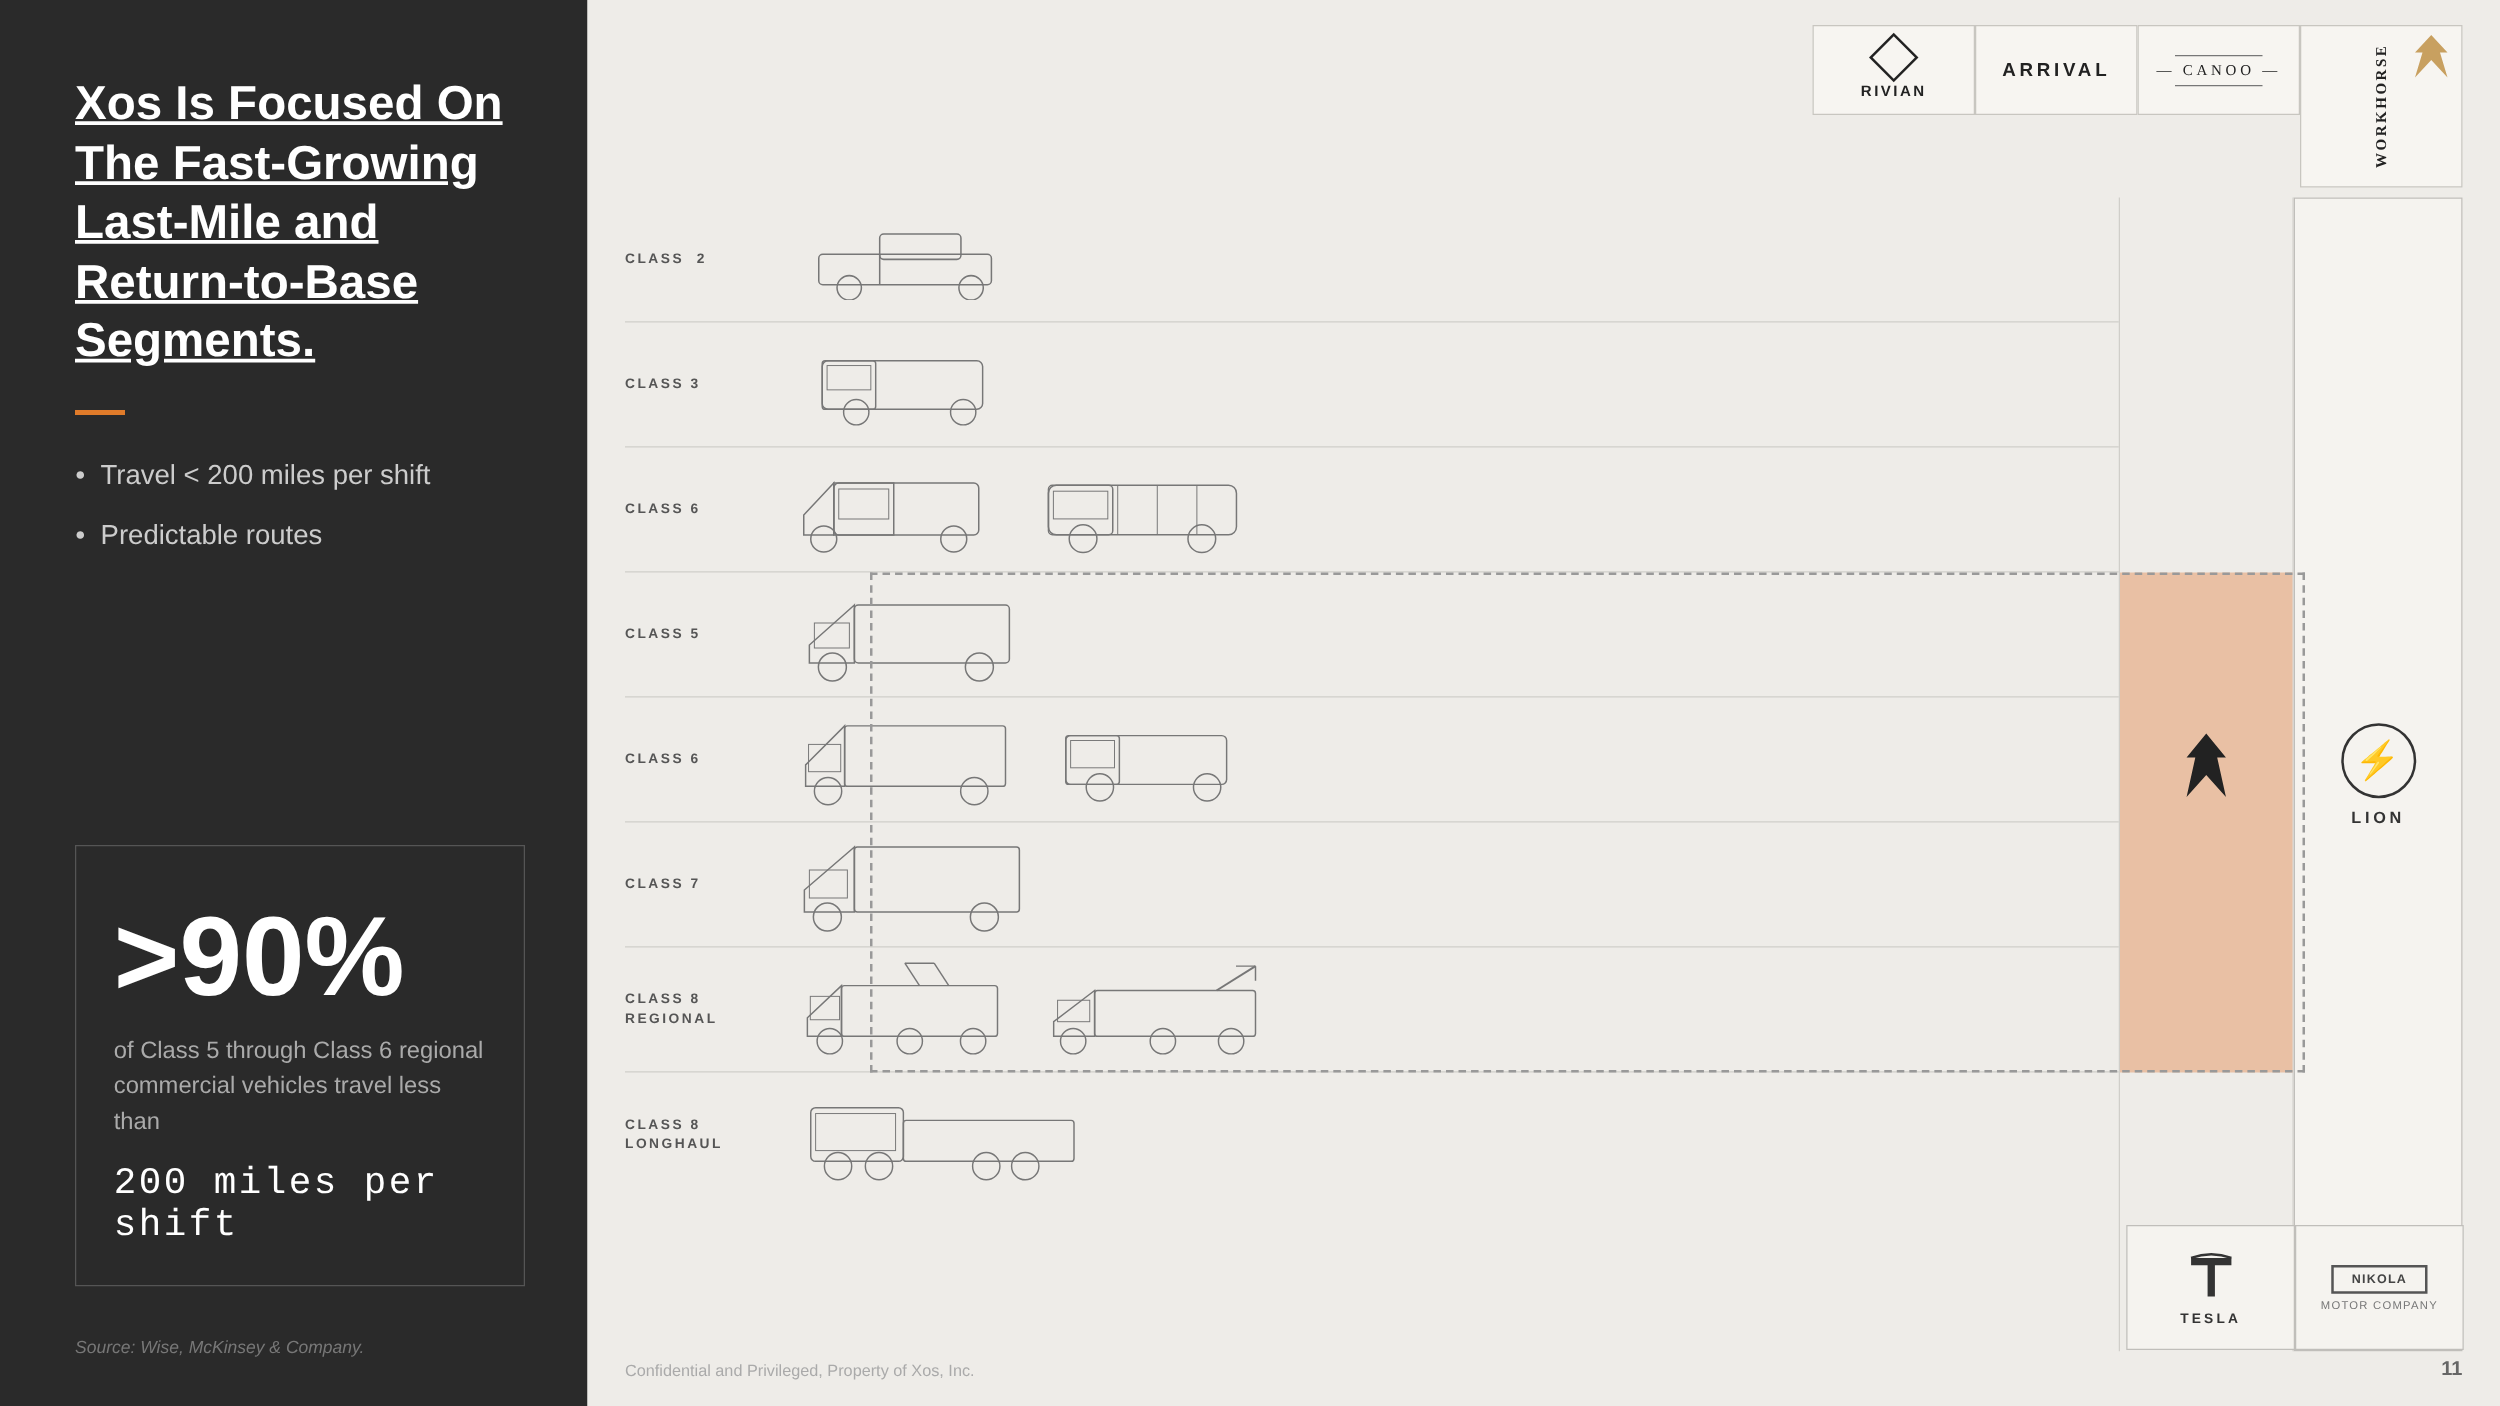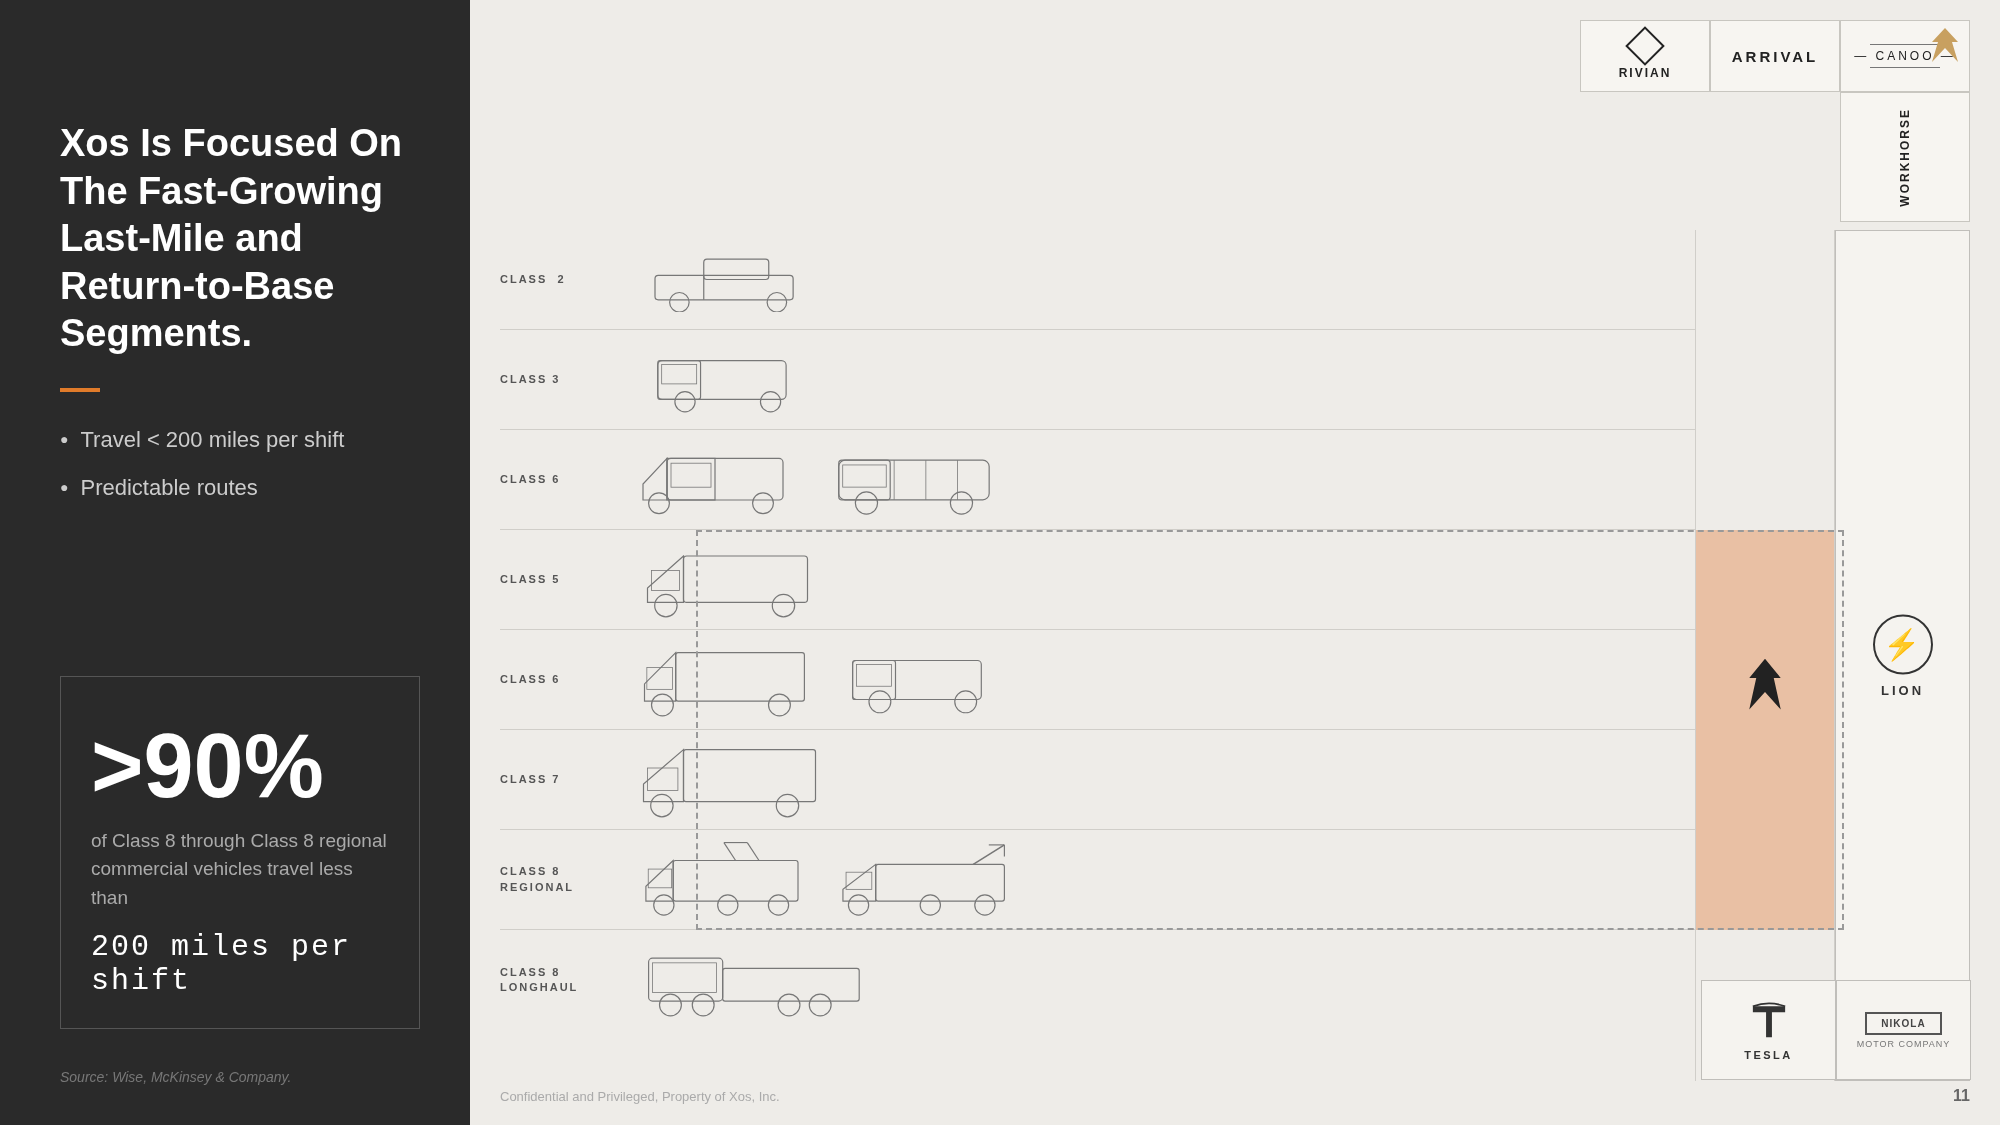--- a/index.html
+++ b/index.html
@@ -22,22 +22,22 @@
       flex-direction: column;
       padding: 60px 50px 40px 60px;
       position: relative;
     }
 
     .left-panel .headline {
       color: #ffffff;
       font-size: 38px;
       font-weight: 600;
       line-height: 1.25;
-      margin-top: 60px;
       margin-bottom: 30px;
+      text-decoration: underline;
     }
 
     .divider-orange {
       width: 40px;
       height: 4px;
       background: #e07b2a;
       margin-bottom: 35px;
     }
 
     .bullet-list {
@@ -188,21 +188,21 @@
     <li>
         <span>Travel &lt; 200 miles per shift</span>
       </li>
     <li>
         <span>Predictable routes</span>
       </li>
   </ul>
 
   <div class="stat-box">
     <div class="stat-number">&gt;90%</div>
-    <div class="stat-description">of Class 8 through Class 8 regional commercial vehicles travel less than</div>
+    <div class="stat-description">of Class 5 through Class 6 regional commercial vehicles travel less than</div>
     <div class="stat-miles">200 miles per shift</div>
   </div>
 
   <div class="source-text">Source: Wise, McKinsey &amp; Company.</div>
 </div>
 
 <div class="right-panel">
 
   <div class="xos-logo" style="position:absolute;top:20px;right:30px;z-index:50;">
     <svg viewBox="0 0 50 50" width="50" height="50">
@@ -215,21 +215,21 @@
 
     <div class="logo-box" style="flex-direction:column;gap:6px;">
       <div style="width:28px;height:28px;border:2.5px solid #222;transform:rotate(45deg);"></div>
       <span style="font-size:12px;font-weight:700;letter-spacing:2px;color:#222;">RIVIAN</span>
     </div>
 
     <div class="logo-box">
       <span style="font-size:15px;font-weight:700;letter-spacing:3px;color:#222;">ARRIVAL</span>
     </div>
 
-    <div style="display:flex;flex-direction:column;">
+    <div style="display:flex;flex-direction:row;font-family:Liberation Serif, serif;">
       <div class="logo-box" style="flex-direction:column;gap:4px;">
         <div style="display:flex;flex-direction:column;gap:3px;width:70px;">
           <div style="height:1px;background:#777;"></div>
         </div>
         <span style="font-size:12px;letter-spacing:3px;color:#222;">— CANOO —</span>
         <div style="display:flex;flex-direction:column;gap:3px;width:70px;">
           <div style="height:1px;background:#777;"></div>
         </div>
       </div>
       <div class="logo-box tall" style="height:130px;">

